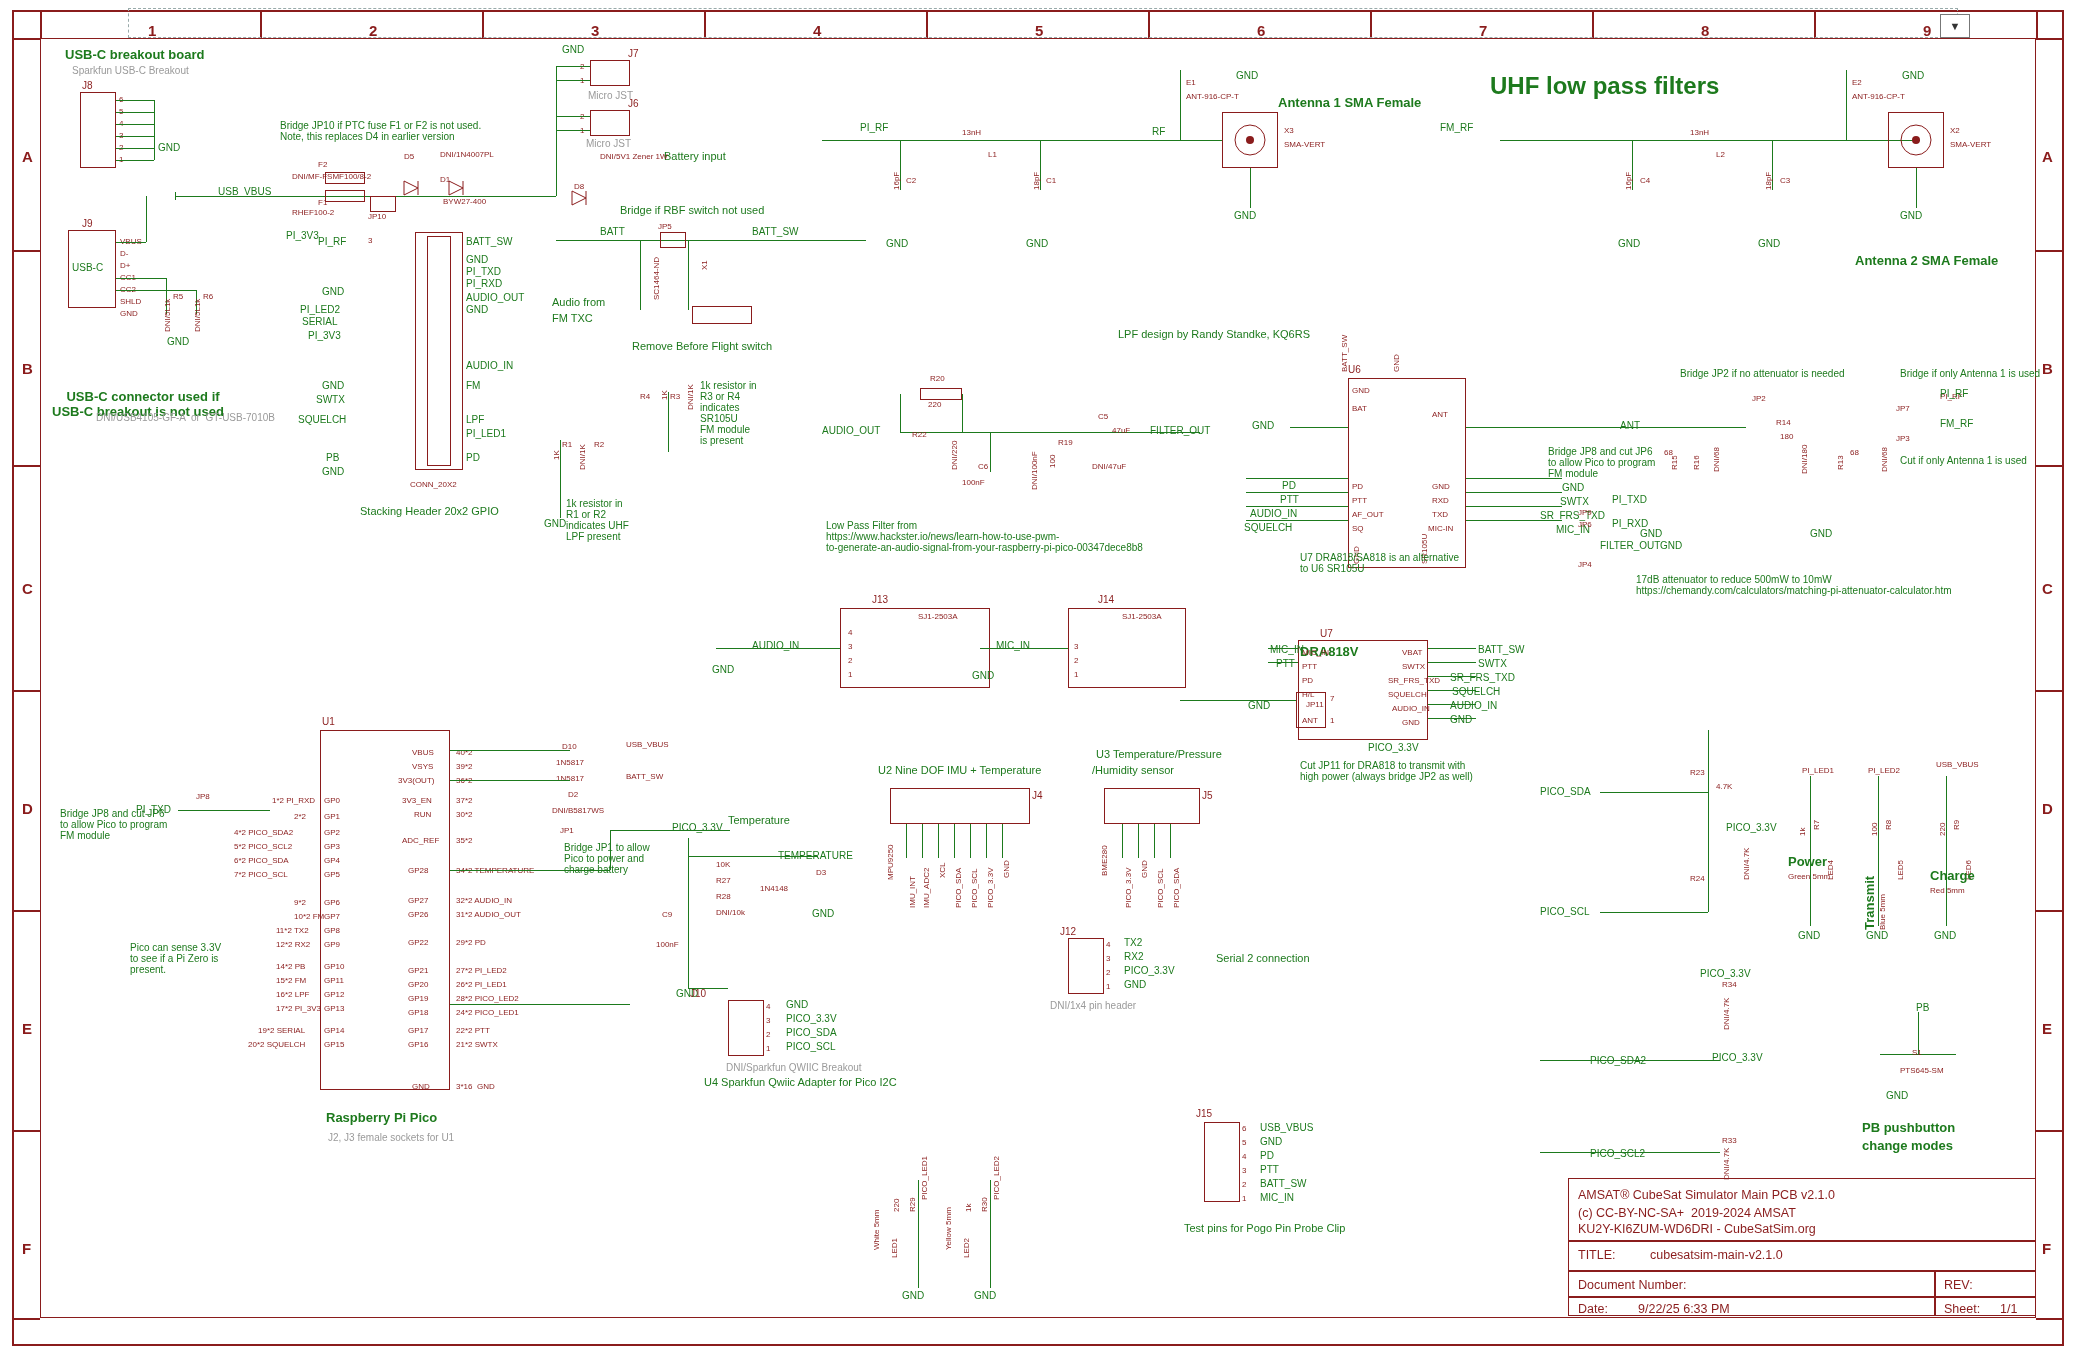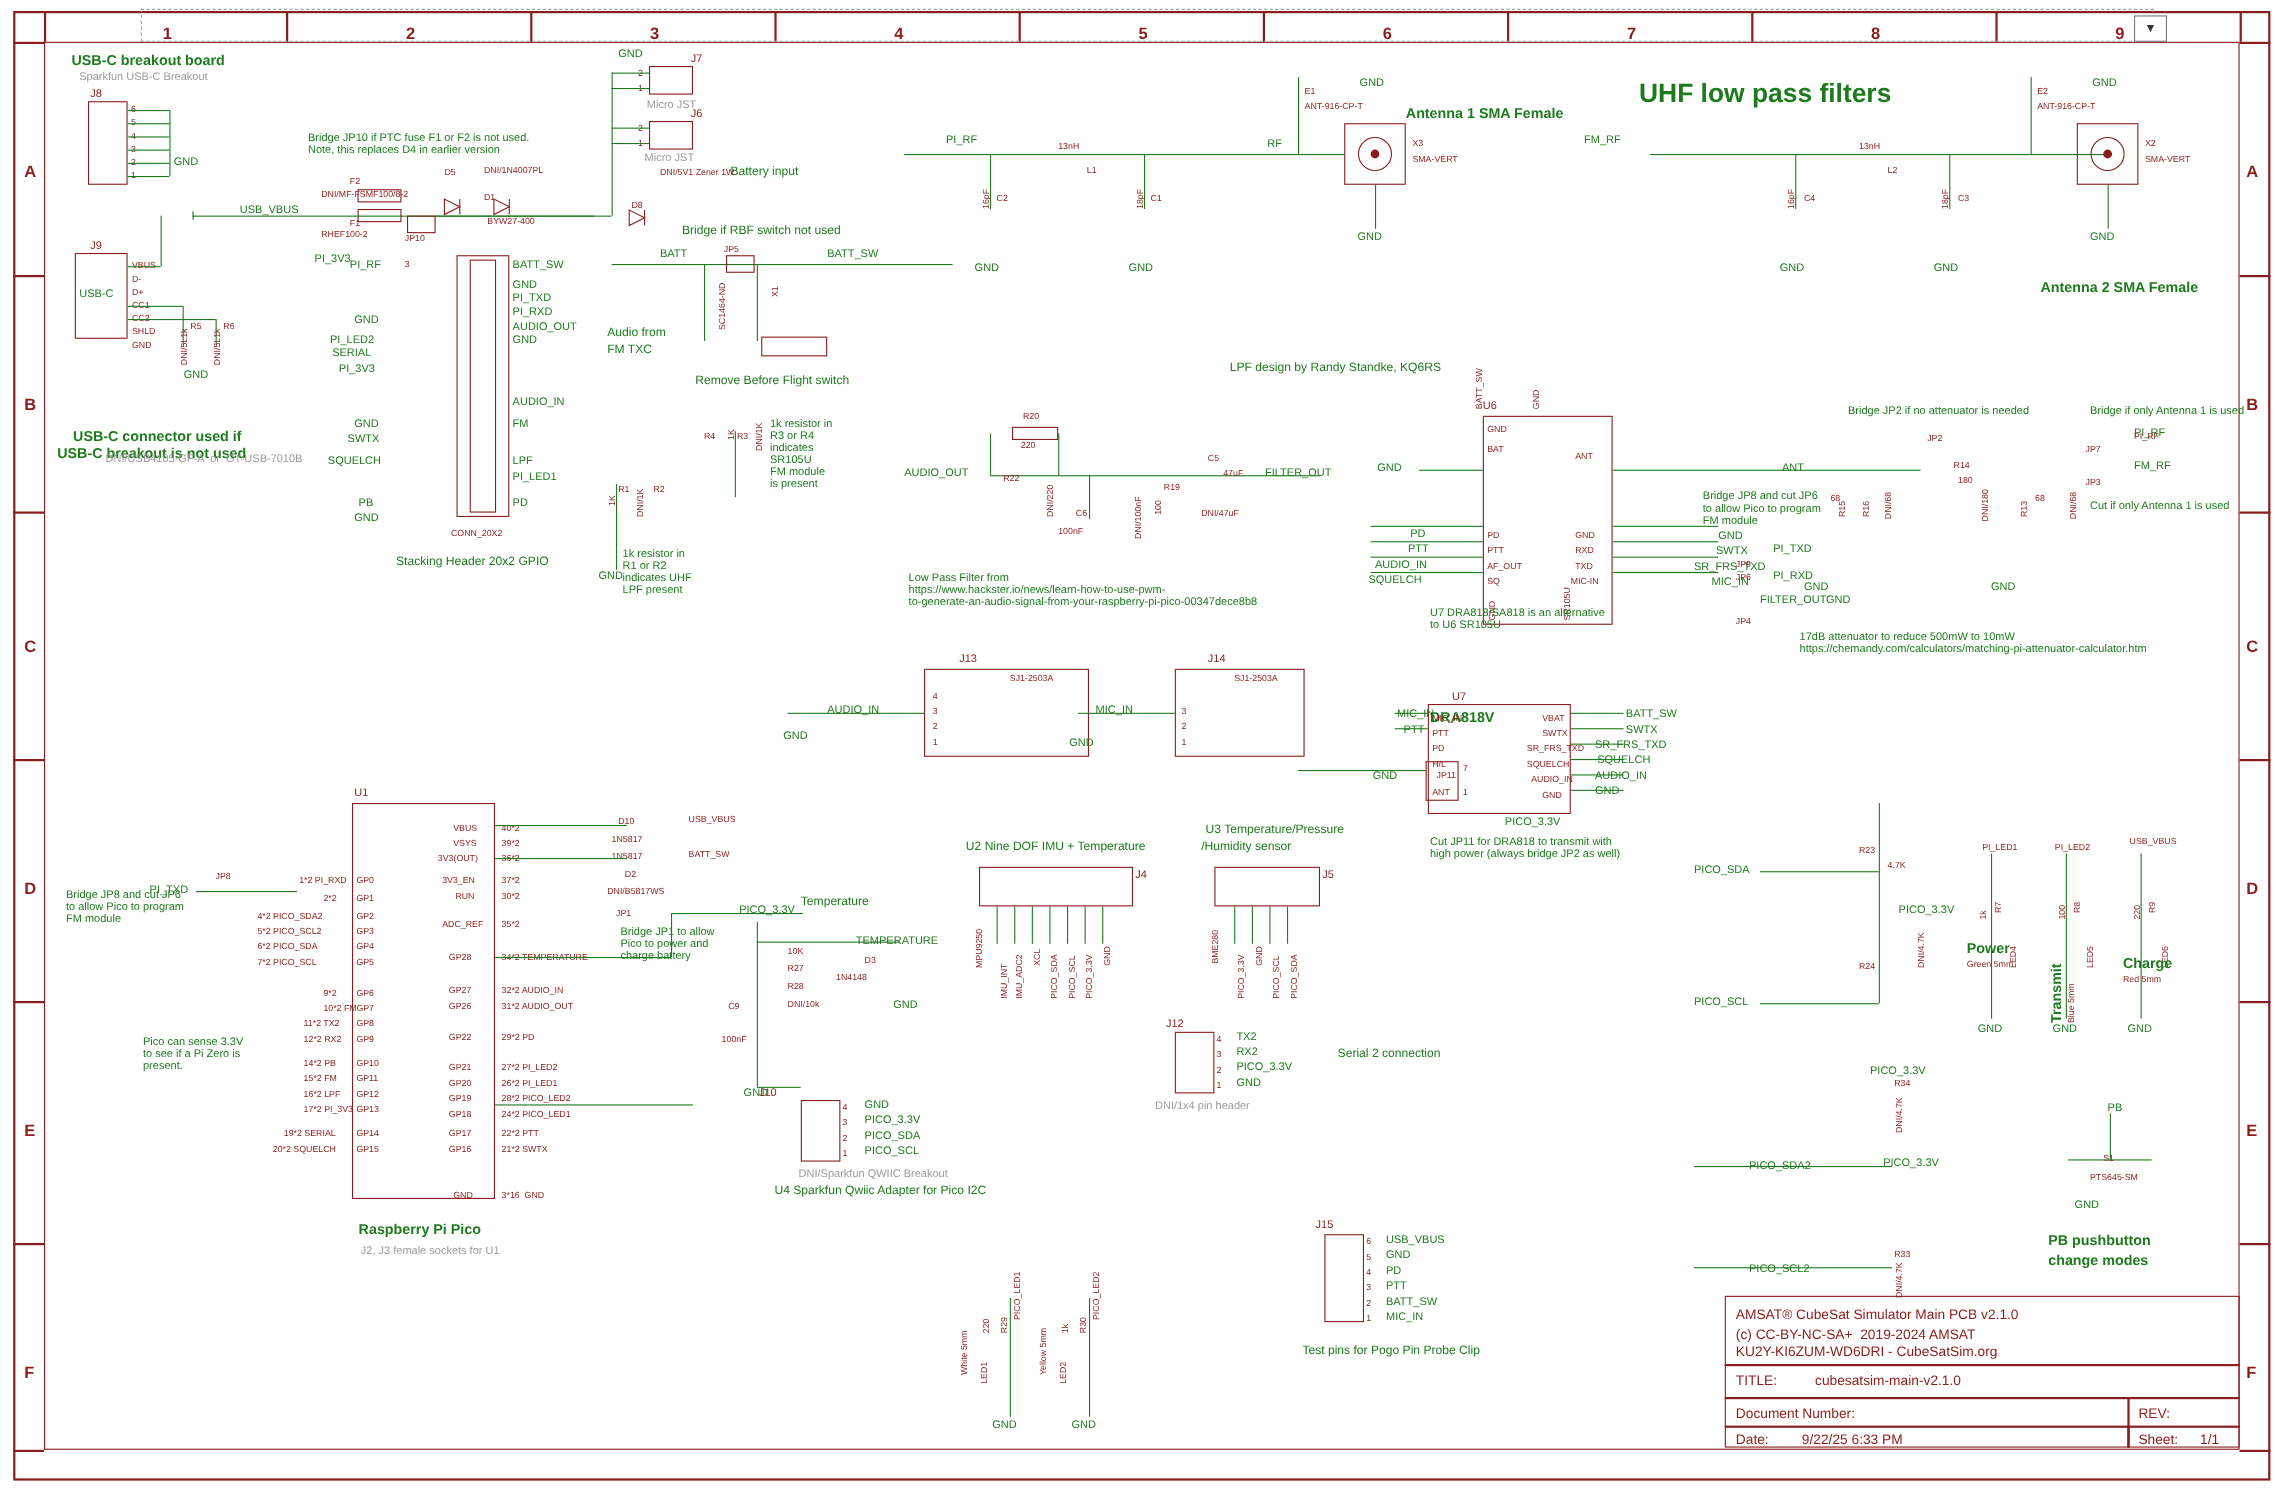--- a/index.html
+++ b/index.html
@@ -562,21 +562,21 @@
 Pico to power and
 charge battery</div>
 
   <div class="t note abs" style="left:728px;top:814px;">Temperature</div>
   <div class="t net abs" style="left:672px;top:822px;">PICO_3.3V</div>
   <div class="t pin abs" style="left:716px;top:860px;">10K</div>
   <div class="t pin abs" style="left:716px;top:876px;">R27</div>
   <div class="t pin abs" style="left:716px;top:892px;">R28</div>
   <div class="t pin abs" style="left:716px;top:908px;">DNI/10k</div>
   <div class="t net abs" style="left:778px;top:850px;">TEMPERATURE</div>
-  <div class="t pin abs" style="left:742px;top:868px;padding-left:44px;">D3</div>
+  <div class="t pin abs" style="left:772px;top:868px;padding-left:44px;">D3</div>
   <div class="t pin abs" style="left:760px;top:884px;">1N4148</div>
   <div class="t net abs" style="left:812px;top:908px;">GND</div>
   <div class="t pin abs" style="left:662px;top:910px;">C9</div>
   <div class="t pin abs" style="left:656px;top:940px;">100nF</div>
   <div class="t net abs" style="left:676px;top:988px;">GND</div>
   <div class="w wv" style="left:688px;top:838px;height:150px;"></div>
 
   <div class="bx" style="left:728px;top:1000px;width:36px;height:56px;"></div>
   <div class="t ref abs" style="left:690px;top:988px;">J10</div>
   <div class="t pin abs" style="left:766px;top:1002px;">4</div>

